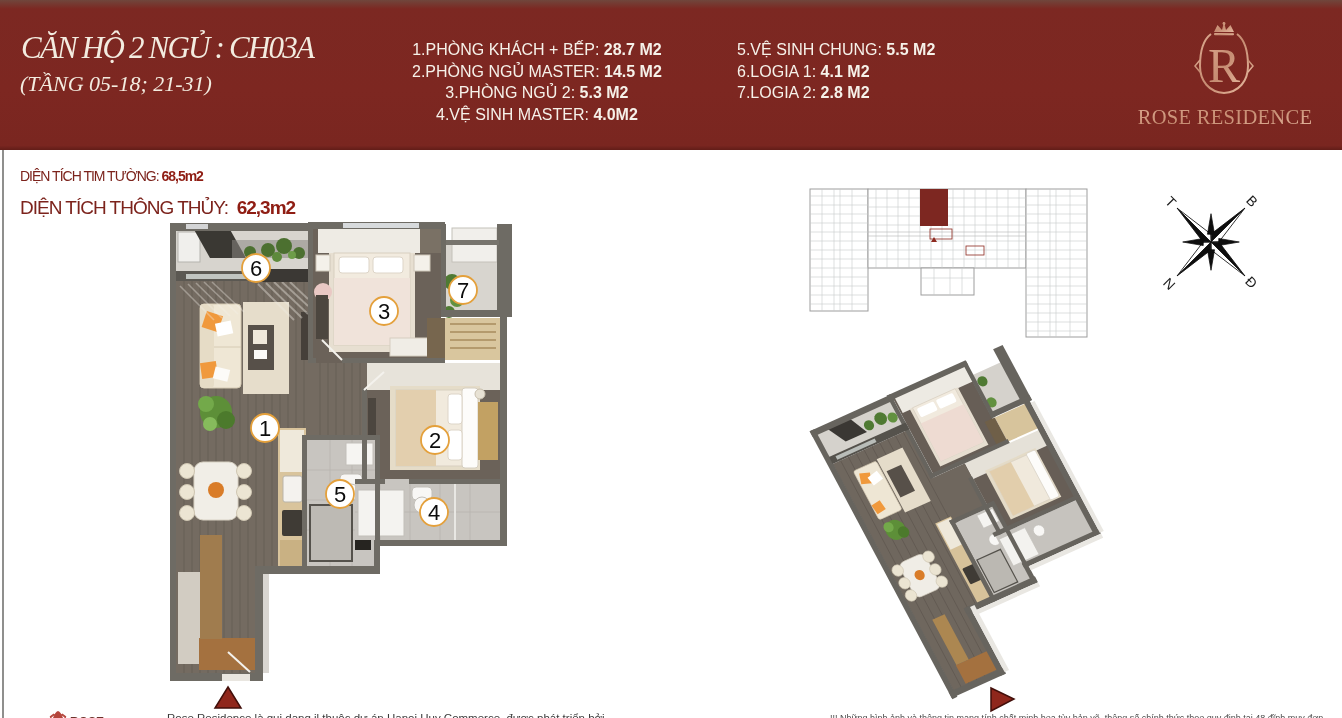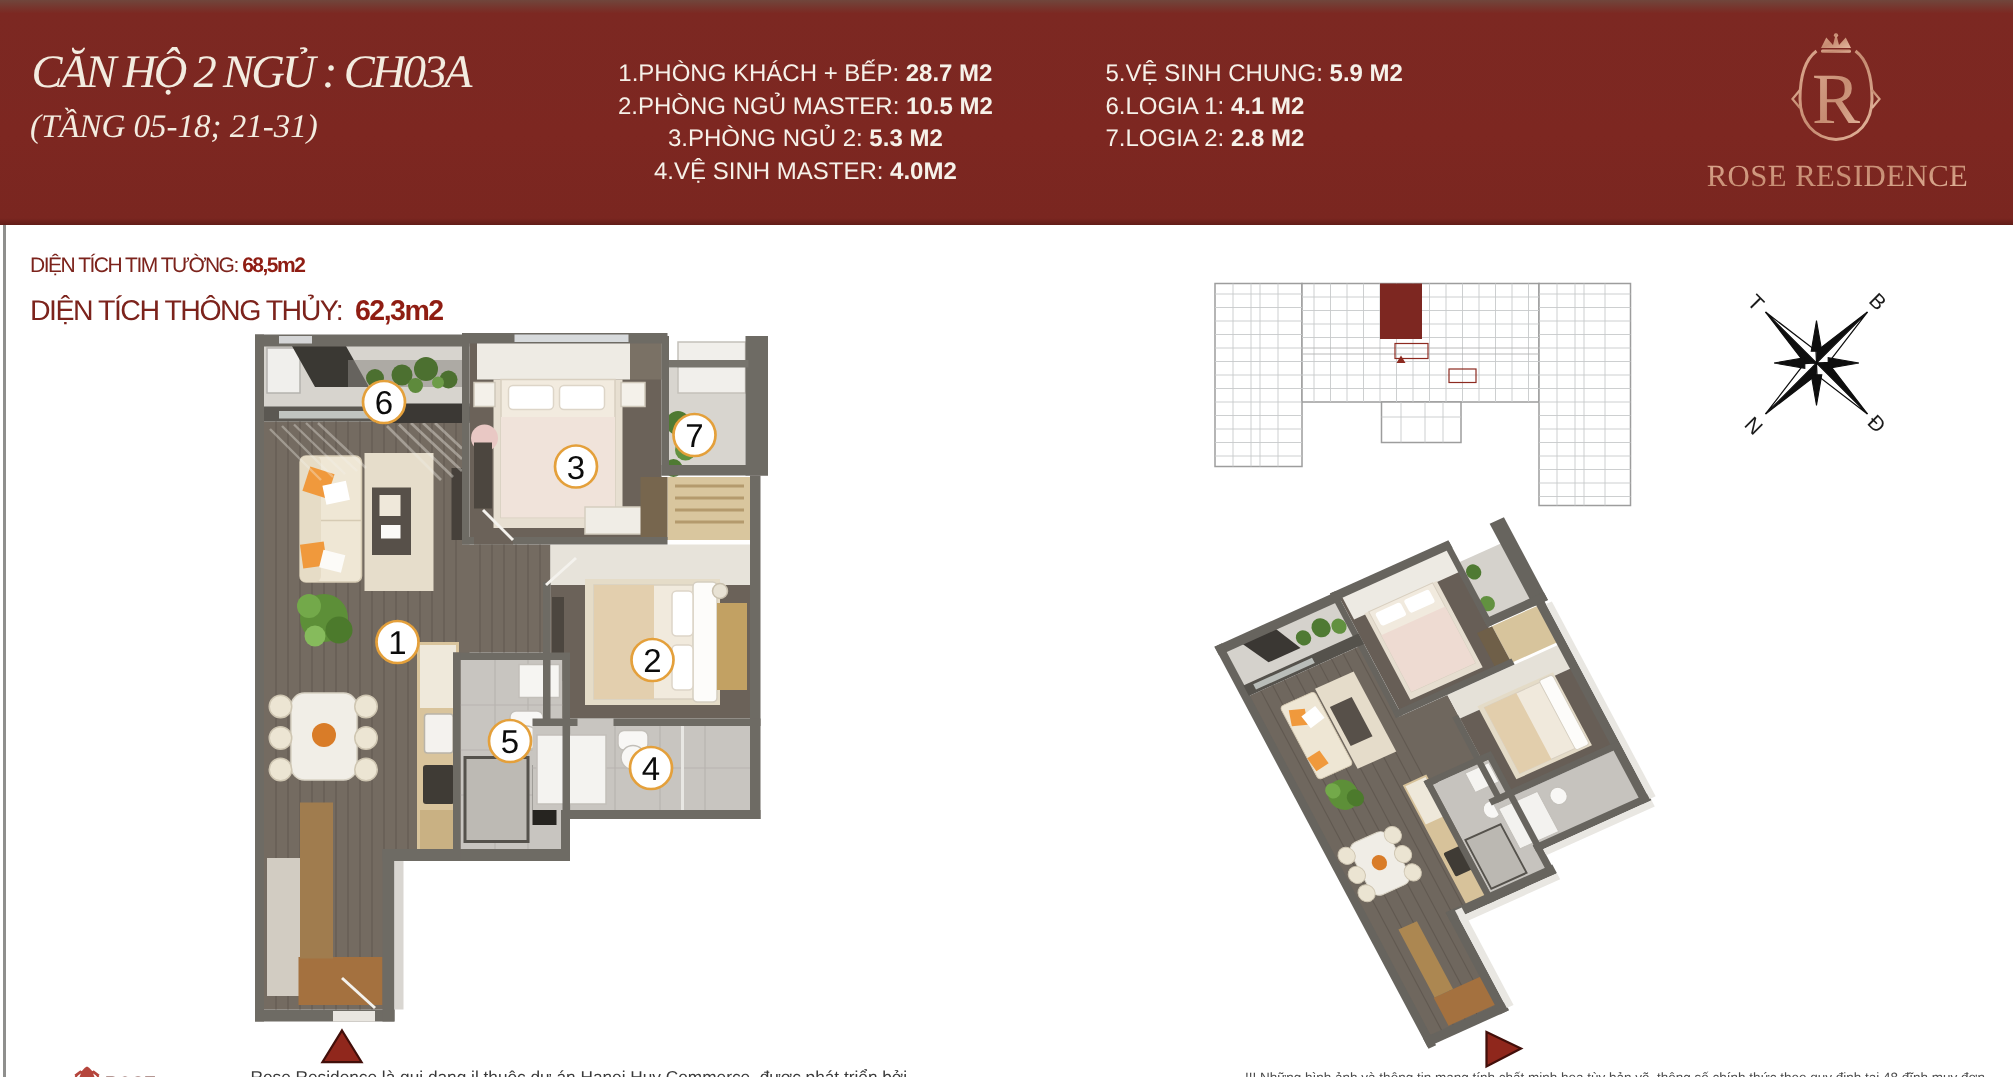--- a/index.html
+++ b/index.html
@@ -10,27 +10,27 @@
 <body>
 
 <div class="abs" style="left:0;top:0;width:1342px;height:150px;background:linear-gradient(180deg,#70463c 0%,#7c2822 6%,#7d2721 60%,#7a2620 97%,#621d18 100%);"></div>
 
 <div class="abs ser" style="left:21px;top:32px;color:#f3ece0;font-size:31px;line-height:1;letter-spacing:-1.8px;">CĂN HỘ 2 NGỦ : CH03A</div>
 
 <div class="abs ser" style="left:20px;top:73px;color:#f3ece0;font-size:22px;line-height:1;">(TẦNG 05-18; 21-31)</div>
 
 <div class="abs" style="left:412px;top:39px;color:#f6f1e9;font-size:16px;line-height:21.6px;text-align:center;">
 1.PHÒNG KHÁCH + BẾP: <b>28.7 M2</b><br>
-2.PHÒNG NGỦ MASTER: <b>10.5 M2</b><br>
+2.PHÒNG NGỦ MASTER: <b>14.5 M2</b><br>
 3.PHÒNG NGỦ 2: <b>5.3 M2</b><br>
 4.VỆ SINH MASTER: <b>4.0M2</b>
 </div>
 
 <div class="abs" style="left:737px;top:39px;color:#f6f1e9;font-size:16px;line-height:21.6px;">
-5.VỆ SINH CHUNG: <b>5.9 M2</b><br>
+5.VỆ SINH CHUNG: <b>5.5 M2</b><br>
 6.LOGIA 1: <b>4.1 M2</b><br>
 7.LOGIA 2: <b>2.8 M2</b>
 </div>
 
 <svg class="abs" style="left:1110px;top:22px;" width="232" height="112" viewBox="0 0 232 112">
 <defs>
 <linearGradient id="gold" x1="0" y1="0" x2="1" y2="1">
 <stop offset="0" stop-color="#dba78e"></stop>
         <stop offset="0.5" stop-color="#c68c72"></stop>
         <stop offset="1" stop-color="#e5b89f"></stop>

